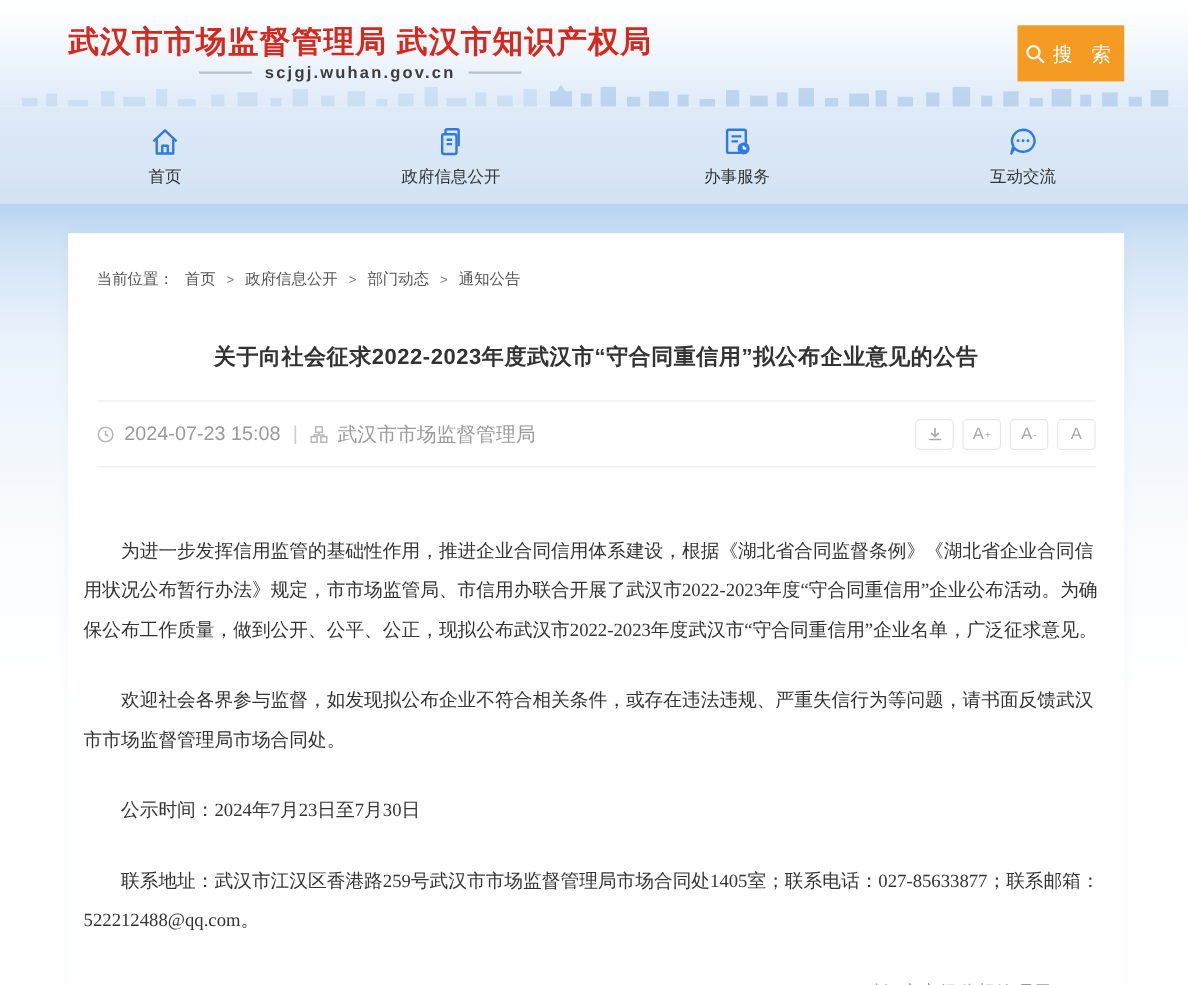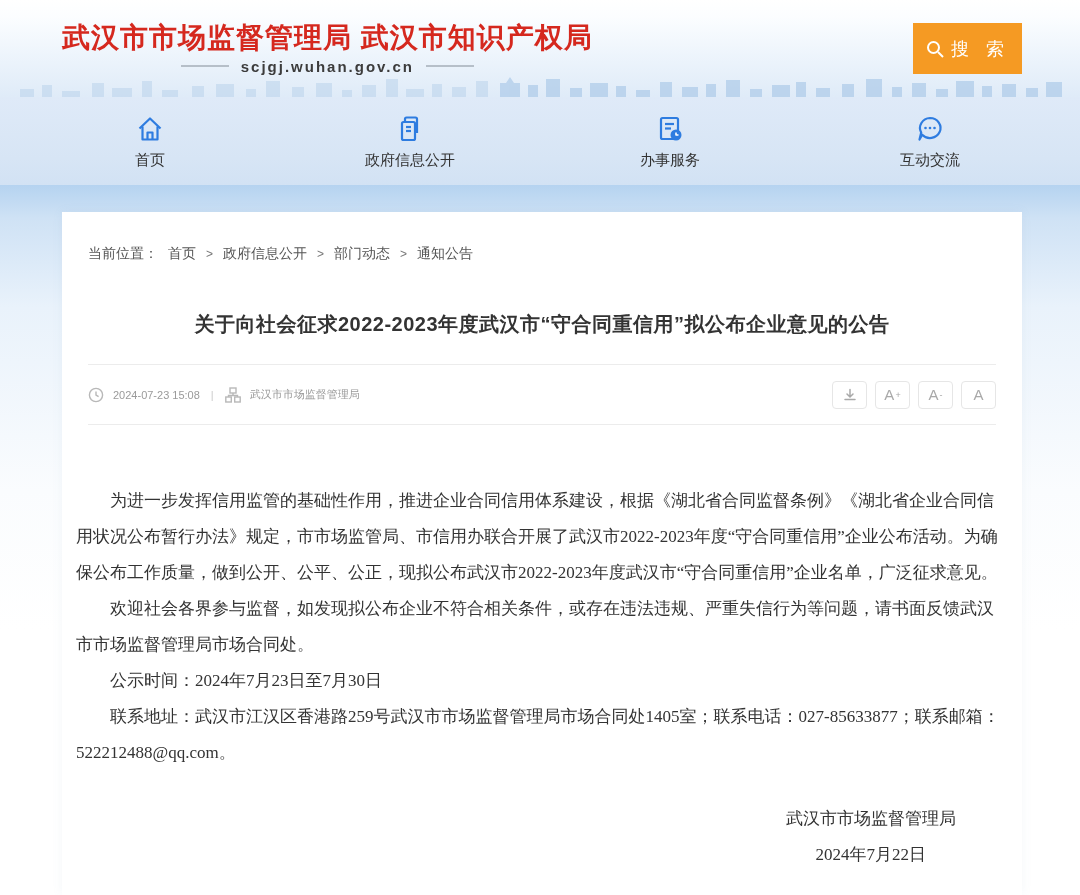--- a/index.html
+++ b/index.html
@@ -14,21 +14,21 @@
     align-items:center; padding:0 58px 0 62px; height:97px;gap:16px; }
   .site-title { font-size:28px; font-weight:bold; color:#d5281e; letter-spacing:1px; line-height:1.15; }
   .site-url-row { display:flex; align-items:center; justify-content:center; gap:12px; margin-top:3px; }
   .site-url-row .url-text { font-size:15px; font-weight:bold; color:#3c3c3c; letter-spacing:2px; }
   .dash-line { width:48px; height:0; border-top:2px solid #9aa3ad; opacity:.65; }
 
   .search-wrap { display:flex; align-items:center; }
   .search-input { width:285px; height:47px; border:1px solid #e6e6e6; background:#fff;
     padding:0 15px; font-size:14px; color:#555; outline:none; }
   .search-input::placeholder { color:#a9a9a9; }
-  .search-btn { width:109px; height:51px; border:none; background:#f59a23; color:#fff;
+  .search-btn { width:97px; height:51px; border:none; background:#f59a23; color:#fff;
     font-size:18px; letter-spacing:6px; display:flex; align-items:center; justify-content:center;
     gap:6px; cursor:pointer; font-family:inherit; }
   .skyline { position:absolute; left:0; bottom:0; width:1080px; height:28px; z-index:1; }
 
   
   .main-nav { height:88px; background:linear-gradient(180deg,#dfeaf8 0%,#d7e5f5 70%,#d2e2f4 100%);
     display:flex; justify-content:space-between; align-items:center; padding:0 90px; }
   .nav-item { display:flex; flex-direction:column; align-items:center; gap:7px;
     text-decoration:none; cursor:pointer; width:120px; }
   .nav-icon { height:32px; display:flex; align-items:flex-end; justify-content:center; }
@@ -45,32 +45,32 @@
   .breadcrumb a { color:#555; text-decoration:none; cursor:pointer; }
   .breadcrumb .sep { color:#777; font-size:12px; }
 
   .article-title { margin-top:48px; text-align:center; font-size:20px; font-weight:bold;
     color:#333; letter-spacing:.5px; padding:0 80px; }
 
   .divider { border:none; border-top:1px solid #ececec; margin:26px 26px 0 26px; }
 
   .meta-row { height:59px; margin:0 26px; display:flex; align-items:center;
     justify-content:space-between; }
-  .meta-left { display:flex; align-items:center; gap:9px; font-size:11px; color:#9a9a9a; }
+  .meta-left { display:flex; align-items:center; gap:9px; font-size:18px; color:#9a9a9a; }
   .meta-left .pipe { color:#ccc; margin:0 2px; }
   .meta-actions { display:flex; gap:8px; }
   .tool-btn { width:35px; height:28px; border:1px solid #e6e6e6; border-radius:4px; background:#fff;
     color:#a9a9a9; display:flex; align-items:center; justify-content:center; cursor:pointer;
     font-size:15px; font-family:inherit; }
   .tool-btn sup { font-size:9px; margin-left:1px; }
 
   .article-body { margin-top:58px; padding:0 14px;
     font-family:"Liberation Serif","DejaVu Serif",serif;
     font-size:17px; line-height:36px; color:#333; }
-  .article-body p { text-indent:2em; }
+  .article-body p { text-indent:2em;margin-top:28px; }
 
   .signature { margin-top:30px; text-align:right; }
   .sig-org { text-indent:0 !important; padding-right:52px; }
   .sig-date { text-indent:0 !important; padding-right:82px; }
 </style>
 </head>
 <body>
 
 <div class="page">
 

